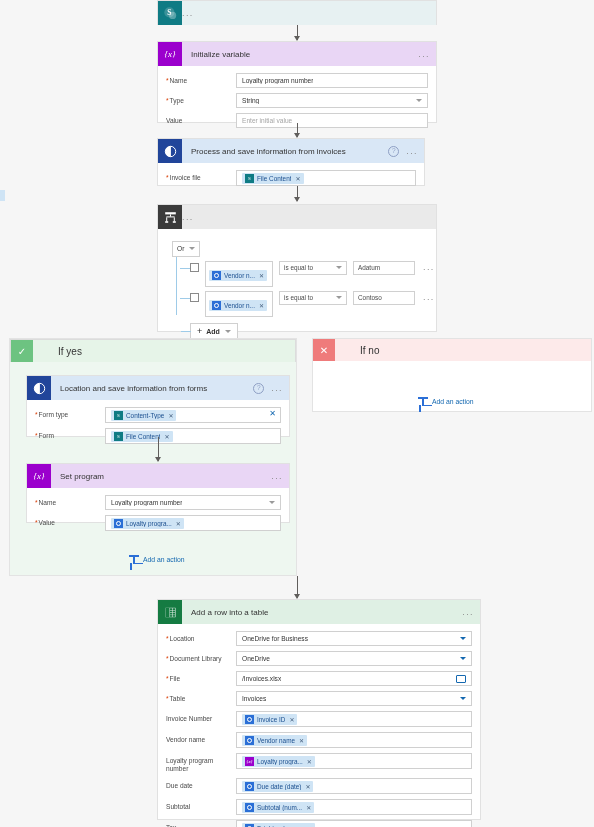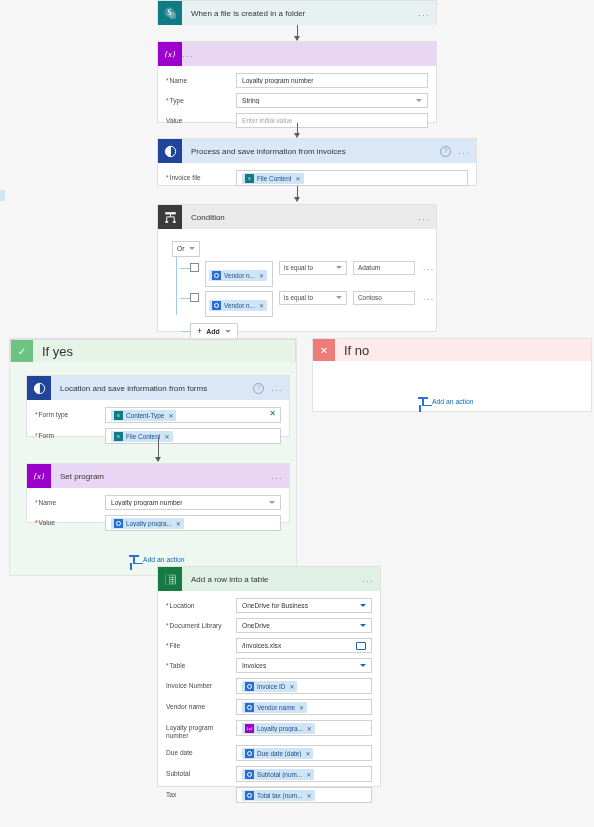--- a/index.html
+++ b/index.html
@@ -329,23 +329,23 @@
     height: 22px;
   }
   .branch-head .bh-icon {
     width: 22px; height: 22px;
     flex: 0 0 22px;
     display: flex; align-items: center; justify-content: center;
     color: #ffffff;
     font-size: 10px;
   }
   .branch-head .bh-label {
-    font-size: 13px;
+    font-size: 10px;
     color: #333333;
-    margin-left: 9px;
+    margin-left: 25px;
   }
   .yes-head { background: #e6f4e8; border:1px solid #dcdcdc; border-bottom:none;}
   .yes-head .bh-icon { background: #6dc381; }
   .no-head { background: #fdeaea; border:1px solid #dcdcdc; border-bottom:none;}
   .no-head .bh-icon { background: #ef7b7b; }
   .yes-shell { background: #eef7f0; border:1px solid #e3e3e3; box-sizing:border-box;}
   .no-shell  { background: #ffffff; border:1px solid #e3e3e3; box-sizing:border-box;}
 
   .add-action {
     display: inline-flex;
@@ -392,32 +392,32 @@
 
   <div class="card" style="left:157px; top:0px; width:280px; height:25px;">
     <div class="card-head hd-sharepoint">
       <div class="head-icon ic-sharepoint">
         <svg width="13" height="13" viewBox="0 0 13 13">
           <ellipse cx="5.4" cy="5.4" rx="5.1" ry="5.1" fill="#ffffff" opacity="0.18"></ellipse>
           <circle cx="8.6" cy="8.4" r="3.6" fill="#ffffff" opacity="0.3"></circle>
           <text x="3.3" y="8.2" font-family="Liberation Serif, serif" font-size="7.5" font-weight="bold" fill="#ffffff">S</text>
         </svg>
       </div>
-      <div class="head-title">When a file is created in a folder</div>
       <div class="ellipsis">...</div>
     </div>
   </div>
 
   <div class="arrow" style="left:297px; top:25px; height:15px;"></div>
 
   <div class="card" style="left:157px; top:41px; width:280px; height:82px;">
     <div class="card-head hd-variable">
       <div class="head-icon ic-variable">
         <span class="glyph">{x}</span>
       </div>
+      <div class="head-title">Initialize variable</div>
       <div class="ellipsis">...</div>
     </div>
     <div class="card-body">
 
       <div class="frow">
         <div class="flabel req">Name</div>
         <div class="fcontrol">
           <div class="fbox">
             <span class="val">Loyalty program number</span>
           </div>
@@ -441,21 +441,21 @@
             <span class="val ph">Enter initial value</span>
           </div>
         </div>
       </div>
 
     </div>
   </div>
 
   <div class="arrow" style="left:297px; top:123px; height:14px;"></div>
 
-  <div class="card" style="left:157px; top:138px; width:320px; height:48px;">
+  <div class="card" style="left:157px; top:138px; width:268px; height:48px;">
     <div class="card-head hd-ai">
       <div class="head-icon ic-ai">
         <svg width="13" height="13" viewBox="0 0 13 13">
           <circle cx="6.5" cy="6.5" r="5.2" fill="none" stroke="#ffffff" stroke-width="1"></circle>
           <path d="M6.5 1.3 A5.2 5.2 0 0 0 6.5 11.7 Z" fill="#ffffff"></path>
           <line x1="6.5" y1="1.3" x2="6.5" y2="11.7" stroke="#ffffff" stroke-width="0.8"></line>
         </svg>
       </div>
       <div class="head-title">Process and save information from invoices</div>
       <div class="head-help">?</div>
@@ -487,21 +487,20 @@
         <svg width="13" height="13" viewBox="0 0 13 13">
           <rect x="1.2" y="1.2" width="10.6" height="2.2" fill="#ffffff"></rect>
           <rect x="6" y="3.4" width="1" height="2.2" fill="#ffffff"></rect>
           <rect x="2.4" y="5.4" width="8.2" height="1" fill="#ffffff"></rect>
           <rect x="2.2" y="6.4" width="1" height="4" fill="#ffffff"></rect>
           <rect x="9.8" y="6.4" width="1" height="4" fill="#ffffff"></rect>
           <rect x="1.2" y="10.2" width="3" height="1.6" fill="#ffffff"></rect>
           <rect x="8.8" y="10.2" width="3" height="1.6" fill="#ffffff"></rect>
         </svg>
       </div>
-      <div class="head-title">Condition</div>
       <div class="ellipsis">...</div>
     </div>
 
     <div class="cond-area">
       <div class="or-box">
         <span>Or</span>
         <span class="chev gray"></span>
       </div>
       <div class="rail"></div>
 
@@ -668,21 +667,21 @@
 
   <div class="add-action" style="position:absolute; left:418px; top:396px;">
     <span class="aa-icon">
         <span class="aa-foot"></span>
       </span>
     <span>Add an action</span>
   </div>
 
   <div class="arrow" style="left:297px; top:576px; height:22px;"></div>
 
-  <div class="card" style="left:157px; top:566px; width:224px; height:221px;">
+  <div class="card" style="left:157px; top:599px; width:324px; height:221px;">
     <div class="card-head hd-excel">
       <div class="head-icon ic-excel">
         <svg width="13" height="13" viewBox="0 0 13 13">
           <rect x="1.5" y="1.8" width="10" height="9.4" fill="#ffffff"></rect>
           <rect x="1.5" y="1.8" width="4" height="9.4" fill="#157b42"></rect>
           <rect x="5.8" y="2.2" width="2.4" height="1.9" fill="#157b42"></rect>
           <rect x="8.6" y="2.2" width="2.4" height="1.9" fill="#157b42"></rect>
           <rect x="5.8" y="4.5" width="2.4" height="1.9" fill="#157b42"></rect>
           <rect x="8.6" y="4.5" width="2.4" height="1.9" fill="#157b42"></rect>
           <rect x="5.8" y="6.8" width="2.4" height="1.9" fill="#157b42"></rect>

